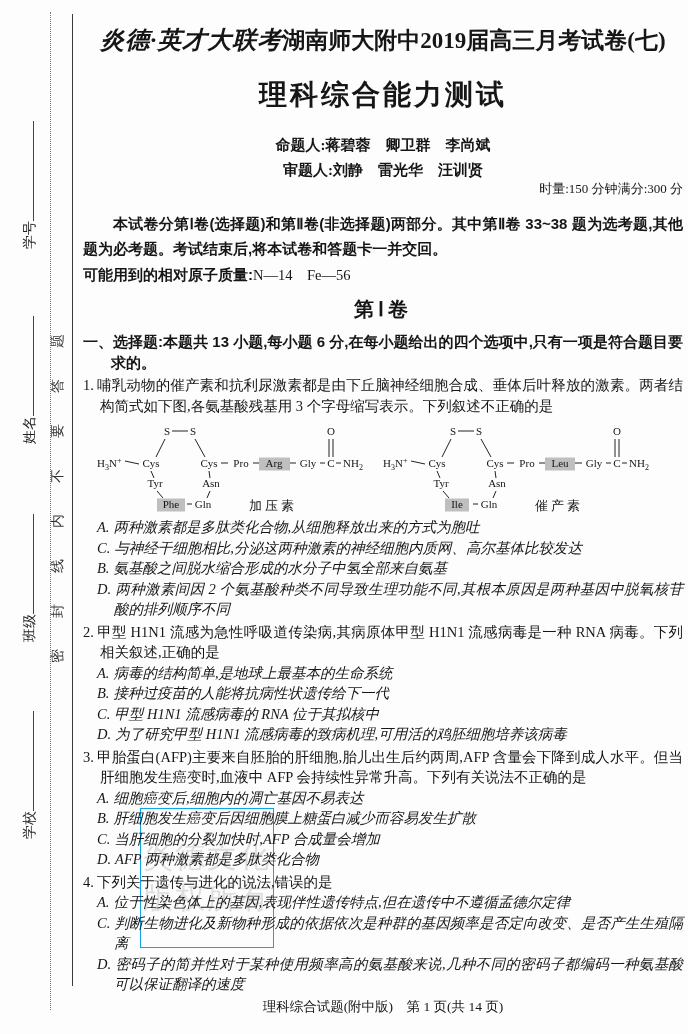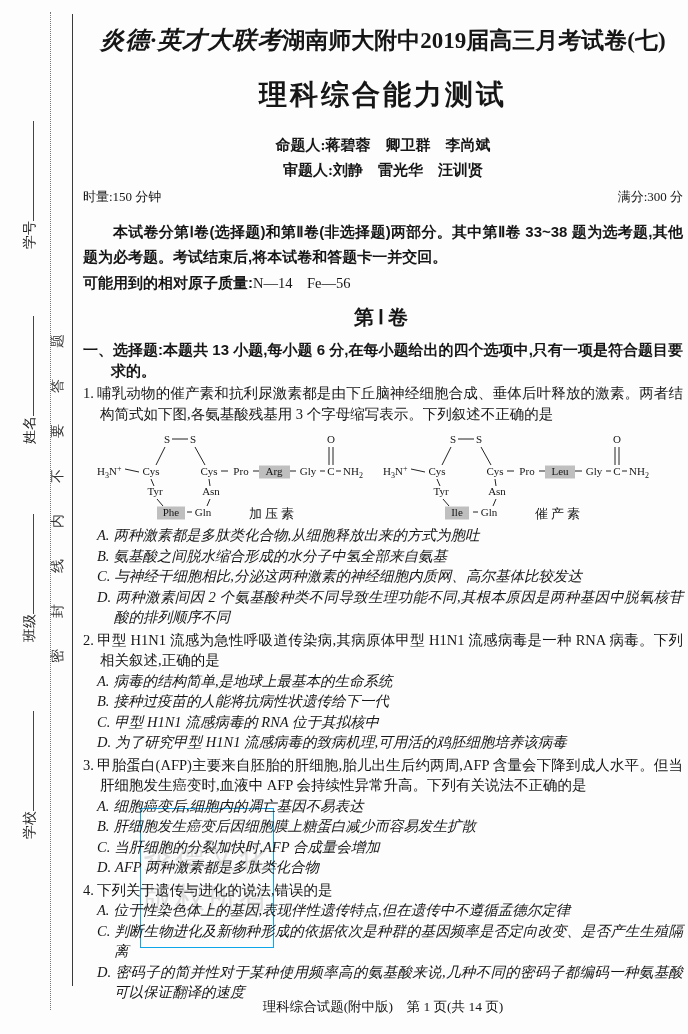--- a/index.html
+++ b/index.html
@@ -24,21 +24,21 @@
   
   .content{position:absolute;left:83px;top:14px;width:600px;z-index:1;}
   .kicker{text-align:center;margin-top:10px;font-size:23px;}
   .kicker .brand{font-weight:bold;font-size:24px;font-style:italic;letter-spacing:1px;}
   .kicker .exam{font-weight:600;}
   .main-title{text-align:center;margin-top:20px;font-size:28px;font-weight:bold;
               font-family:"Liberation Sans",sans-serif;letter-spacing:3px;}
   .persons{text-align:center;margin-top:22px;font-size:15px;font-weight:bold;
            font-family:Liberation Serif, serif;}
   .persons.second{margin-top:6px;}
-  .meta{display:flex;justify-content:space-between;gap:55px;margin-top:8px;font-size:13px;}
+  .meta{display:flex;justify-content:flex-end;margin-top:0;font-size:13px;}
   .intro{margin-top:13px;font-size:15px;line-height:25px;font-weight:bold;
          font-family:"Liberation Sans",sans-serif;text-indent:2em;text-align:justify;}
   .atomic{margin-top:5px;font-size:15px;}
   .atomic .lbl{font-weight:bold;font-family:"Liberation Sans",sans-serif;text-align:center;}
   .atomic .val{font-size:14.5px;}
   .part-title{text-align:center;margin-top:11px;font-size:20px;font-weight:bold;
               letter-spacing:4px;}
   .section-intro{margin-top:8px;font-size:15px;line-height:21px;font-weight:bold;
                  font-family:"Liberation Sans",sans-serif;padding-left:28px;text-indent:-28px;
                  text-align:justify;}
@@ -189,22 +189,22 @@
             <text x="213" y="48">Gly</text>
             <text x="236" y="48">C</text>
             <text x="236" y="16">O</text>
             <text x="248" y="48" text-anchor="start"><tspan>N</tspan><tspan>H</tspan><tspan font-size="8" dy="2.5">2</tspan></text>
           </g>
           <text x="178" y="91" font-size="13" letter-spacing="3" text-anchor="middle" fill="#141414">催产素</text>
         </svg>
       </div>
 
       <div class="opt"><span class="letter">A.</span><span>两种激素都是多肽类化合物,从细胞释放出来的方式为胞吐</span></div>
+      <div class="opt"><span class="letter">C.</span><span>与神经干细胞相比,分泌这两种激素的神经细胞内质网、高尔基体比较发达</span></div>
       <div class="opt"><span class="letter">B.</span><span>氨基酸之间脱水缩合形成的水分子中氢全部来自氨基</span></div>
-      <div class="opt"><span class="letter">C.</span><span>与神经干细胞相比,分泌这两种激素的神经细胞内质网、高尔基体比较发达</span></div>
       <div class="opt"><span class="letter">D.</span><span>两种激素间因 2 个氨基酸种类不同导致生理功能不同,其根本原因是两种基因中脱氧核苷酸的排列顺序不同</span></div>
     </div>
 
     <div class="question">
       <div class="q-stem">
         <span class="q-num">2.</span><span>甲型 H1N1 流感为急性呼吸道传染病,其病原体甲型 H1N1 流感病毒是一种 RNA 病毒。下列相关叙述,正确的是</span>
       </div>
       <div class="opt"><span class="letter">A.</span><span>病毒的结构简单,是地球上最基本的生命系统</span></div>
       <div class="opt"><span class="letter">B.</span><span>接种过疫苗的人能将抗病性状遗传给下一代</span></div>
       <div class="opt"><span class="letter">C.</span><span>甲型 H1N1 流感病毒的 RNA 位于其拟核中</span></div>

